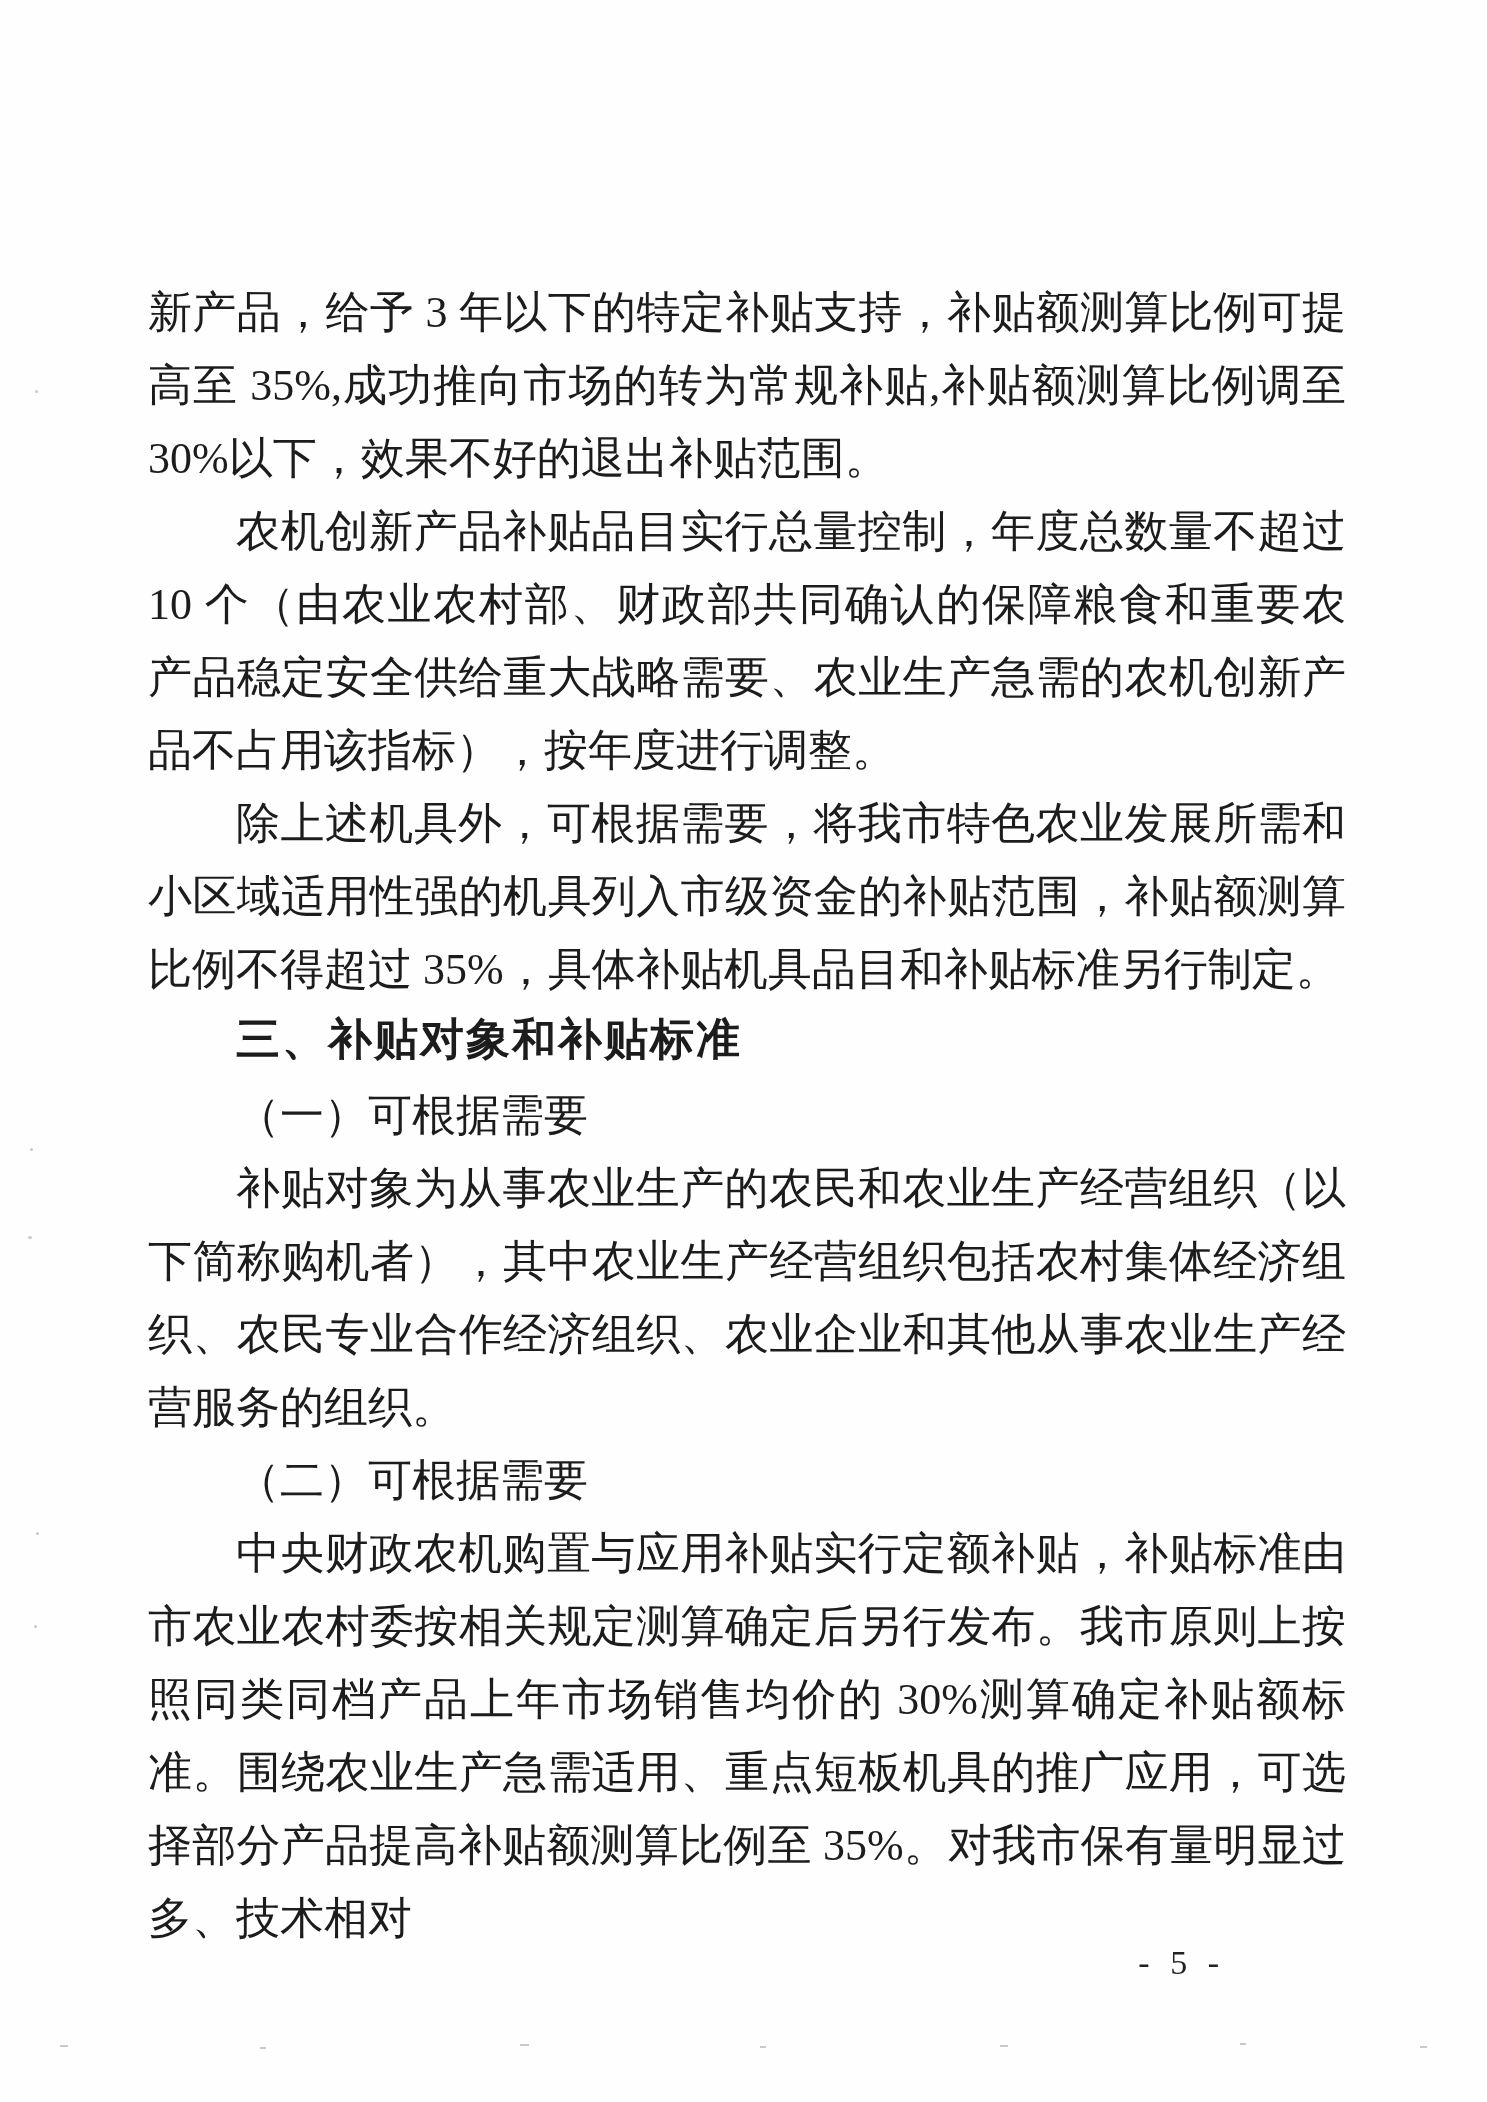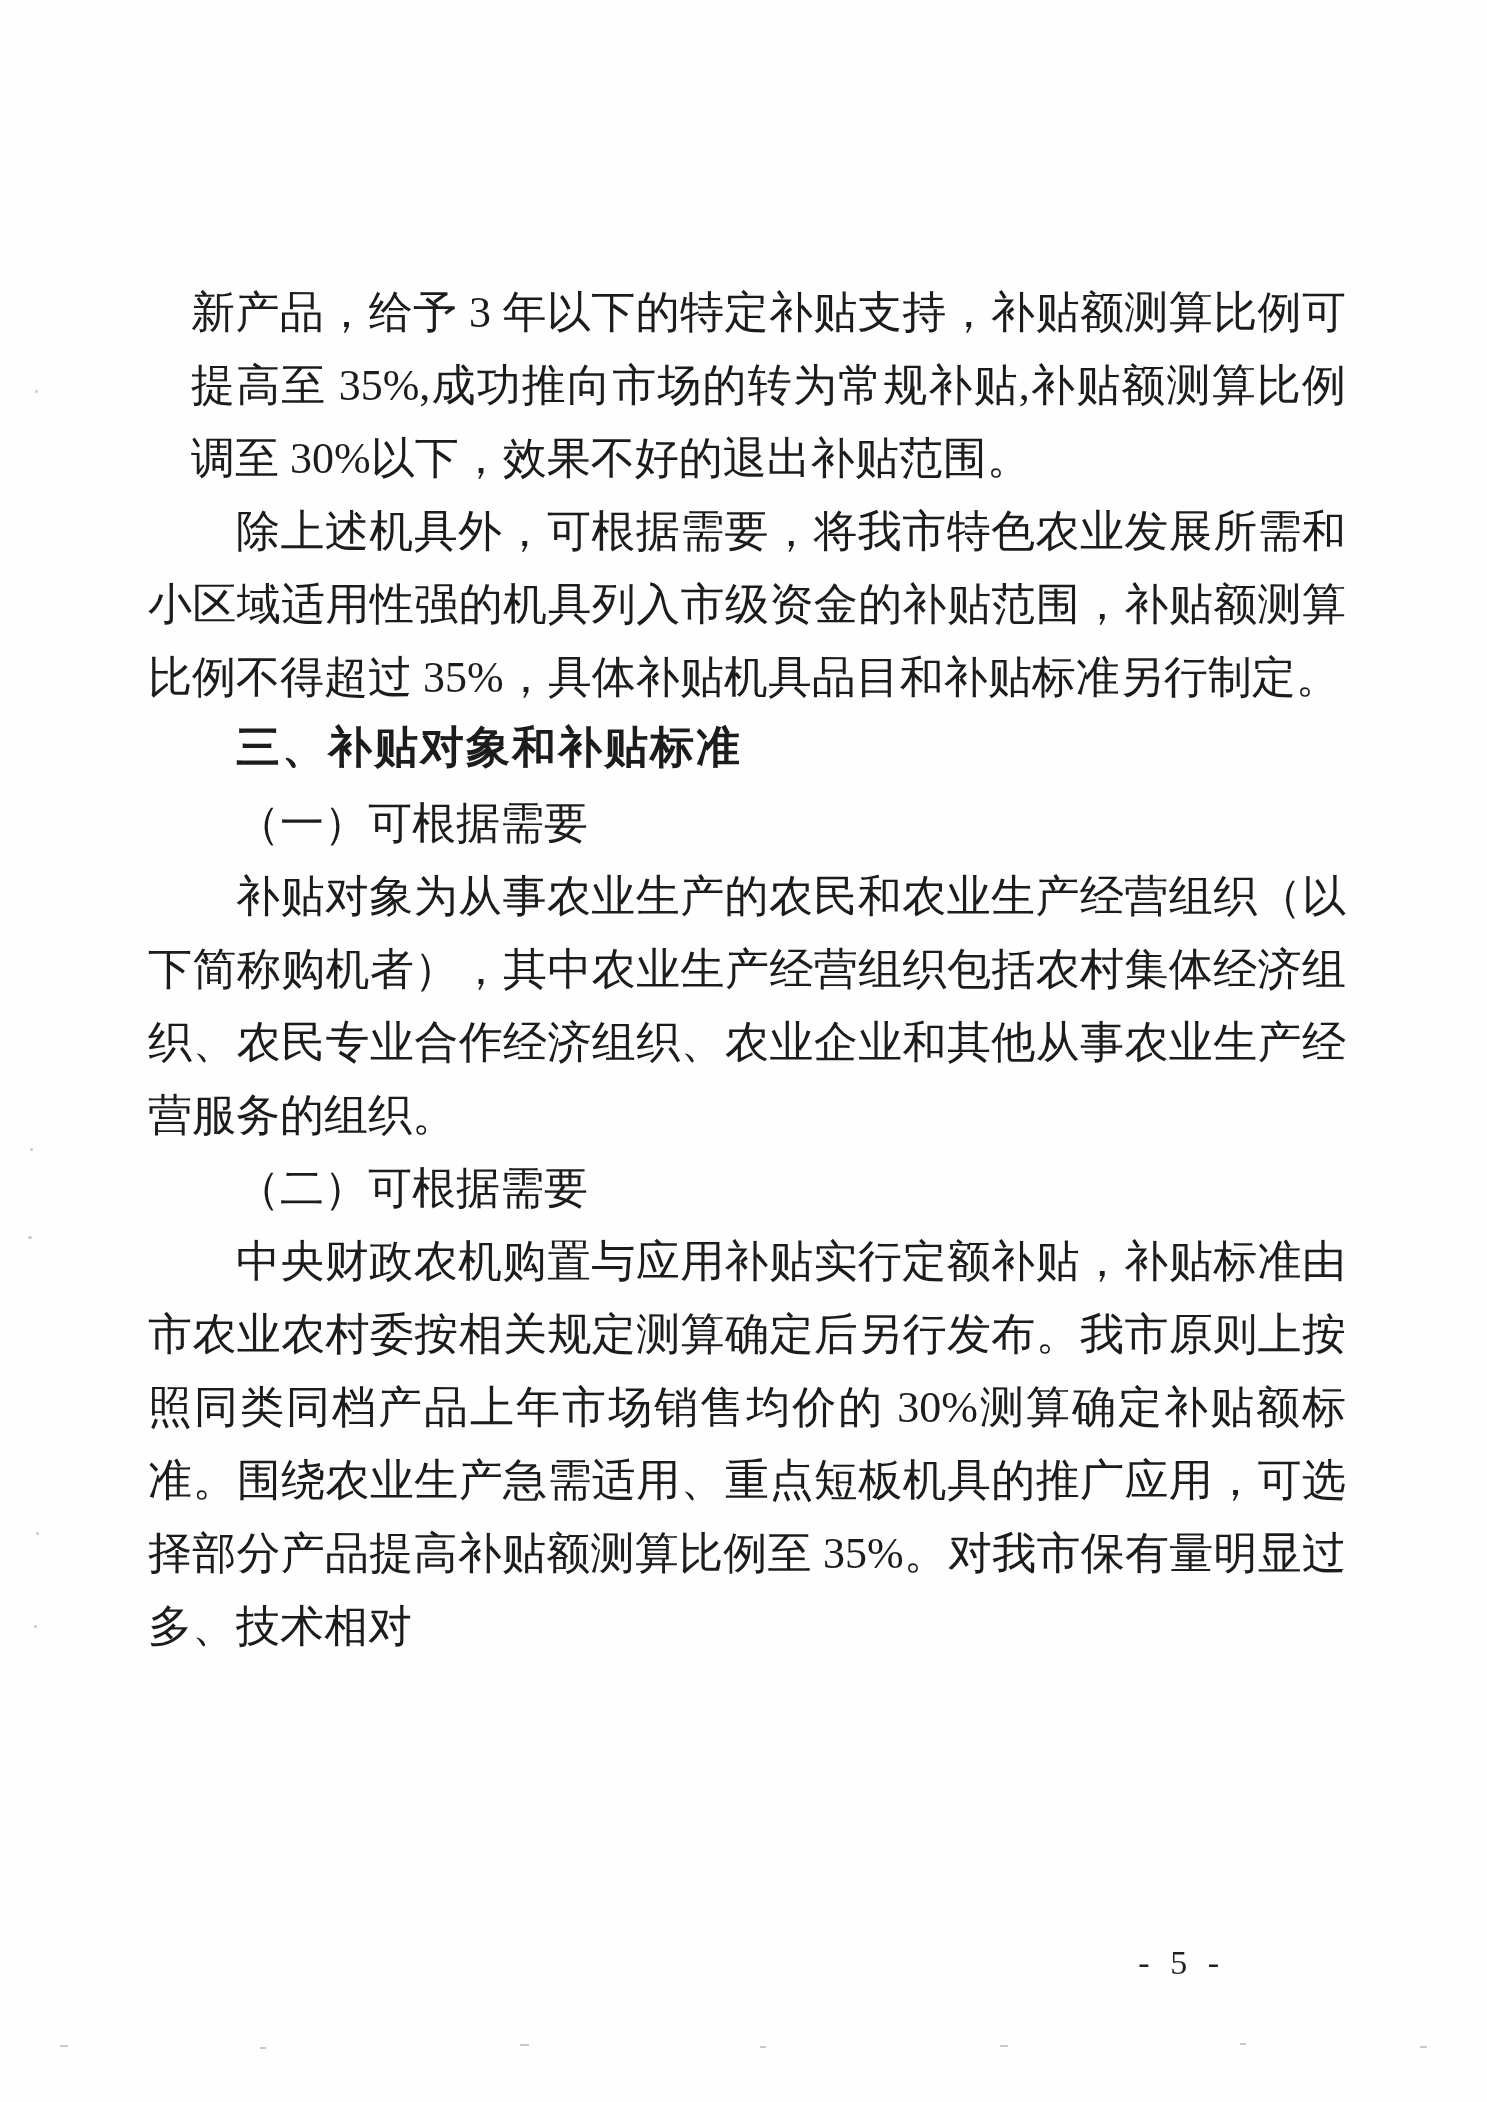--- a/index.html
+++ b/index.html
@@ -25,21 +25,20 @@
     line-height: 73px;
     text-align: justify;
     text-justify: inter-ideograph;
   }
   .content p {
     margin: 0;
     text-indent: 2em;
   }
   .content p.no-indent {
     text-indent: 0;
-    margin-left: 43px;
   }
   .content p.heading {
     font-weight: bold;
     font-family: Liberation Mono, monospace;
     letter-spacing: 2px;
   }
   .page-number {
     position: absolute;
     top: 1944px;
     right: 262px;
@@ -59,20 +58,21 @@
     height: 2px !important;
   }
 </style>
 </head>
 <body>
 
 <div class="page">
 
   <div class="content">
     <p class="no-indent">新产品，给予 3 年以下的特定补贴支持，补贴额测算比例可提高至 35%,成功推向市场的转为常规补贴,补贴额测算比例调至 30%以下，效果不好的退出补贴范围。</p>
+    <p>农机创新产品补贴品目实行总量控制，年度总数量不超过 10 个（由农业农村部、财政部共同确认的保障粮食和重要农产品稳定安全供给重大战略需要、农业生产急需的农机创新产品不占用该指标），按年度进行调整。</p>
     <p>除上述机具外，可根据需要，将我市特色农业发展所需和小区域适用性强的机具列入市级资金的补贴范围，补贴额测算比例不得超过 35%，具体补贴机具品目和补贴标准另行制定。</p>
     <p class="heading">三、补贴对象和补贴标准</p>
     <p>（一）可根据需要</p>
     <p>补贴对象为从事农业生产的农民和农业生产经营组织（以下简称购机者），其中农业生产经营组织包括农村集体经济组织、农民专业合作经济组织、农业企业和其他从事农业生产经营服务的组织。</p>
     <p>（二）可根据需要</p>
     <p>中央财政农机购置与应用补贴实行定额补贴，补贴标准由市农业农村委按相关规定测算确定后另行发布。我市原则上按照同类同档产品上年市场销售均价的 30%测算确定补贴额标准。围绕农业生产急需适用、重点短板机具的推广应用，可选择部分产品提高补贴额测算比例至 35%。对我市保有量明显过多、技术相对</p>
   </div>
 
   <div class="page-number">- 5 -</div>
 

